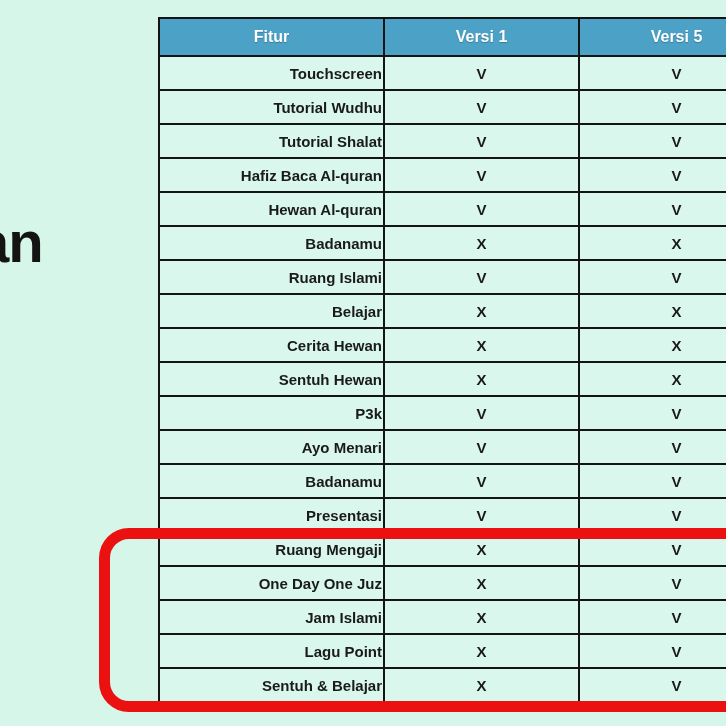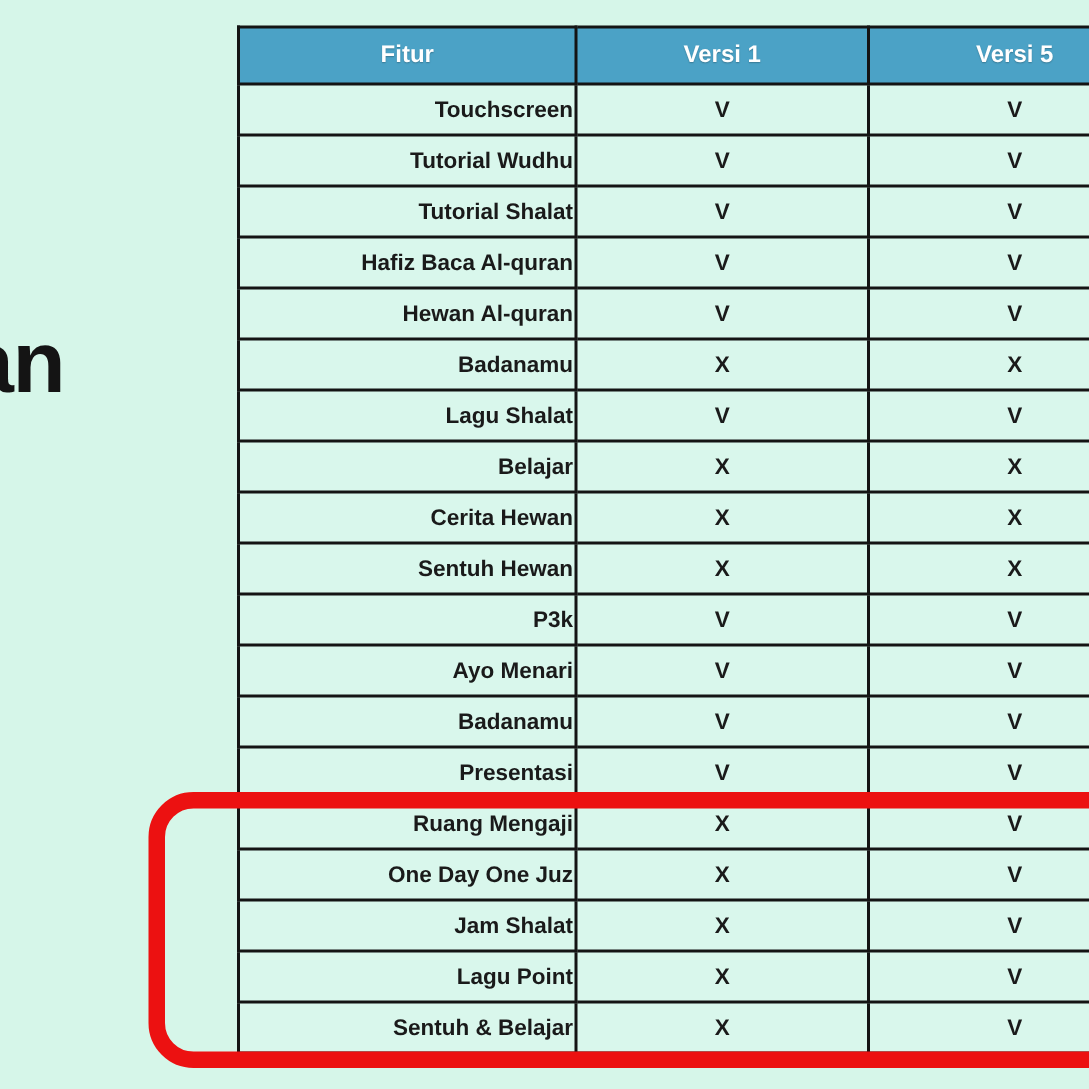--- a/index.html
+++ b/index.html
@@ -124,21 +124,21 @@
         <td class="feature-cell">Hewan Al-quran</td>
         <td class="mark-cell mark-v">V</td>
         <td class="mark-cell mark-v">V</td>
       </tr>
       <tr>
         <td class="feature-cell">Badanamu</td>
         <td class="mark-cell mark-x">X</td>
         <td class="mark-cell mark-x">X</td>
       </tr>
       <tr>
-        <td class="feature-cell">Lagu Shalat</td>
+        <td class="feature-cell">Ruang Islami</td>
         <td class="mark-cell mark-v">V</td>
         <td class="mark-cell mark-v">V</td>
       </tr>
       <tr>
         <td class="feature-cell">Belajar</td>
         <td class="mark-cell mark-x">X</td>
         <td class="mark-cell mark-x">X</td>
       </tr>
       <tr>
         <td class="feature-cell">Cerita Hewan</td>
@@ -174,21 +174,21 @@
         <td class="feature-cell">Ruang Mengaji</td>
         <td class="mark-cell mark-x">X</td>
         <td class="mark-cell mark-v">V</td>
       </tr>
       <tr>
         <td class="feature-cell">One Day One Juz</td>
         <td class="mark-cell mark-x">X</td>
         <td class="mark-cell mark-v">V</td>
       </tr>
       <tr>
-        <td class="feature-cell">Jam Shalat</td>
+        <td class="feature-cell">Jam Islami</td>
         <td class="mark-cell mark-x">X</td>
         <td class="mark-cell mark-v">V</td>
       </tr>
       <tr>
         <td class="feature-cell">Lagu Point</td>
         <td class="mark-cell mark-x">X</td>
         <td class="mark-cell mark-v">V</td>
       </tr>
       <tr>
         <td class="feature-cell">Sentuh &amp; Belajar</td>

